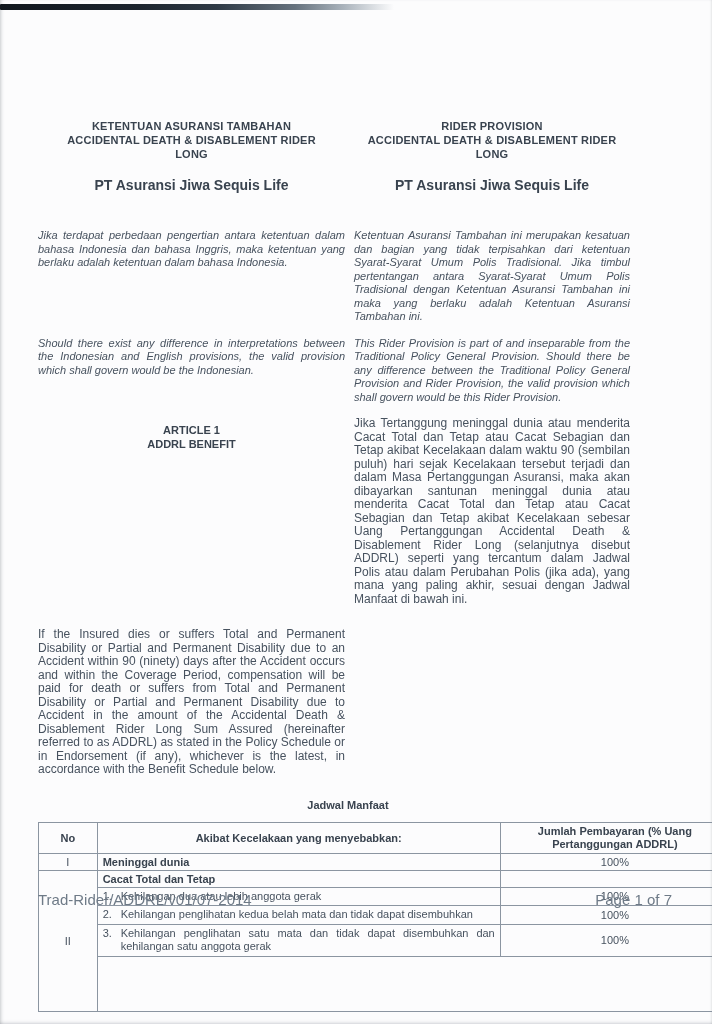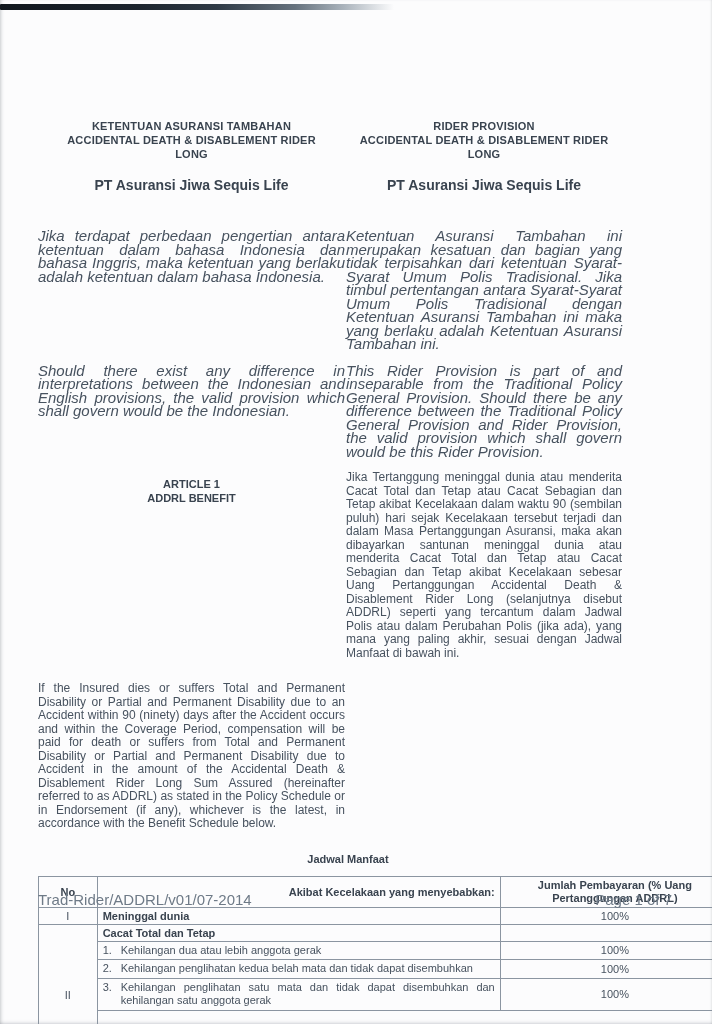--- a/index.html
+++ b/index.html
@@ -13,31 +13,31 @@
     box-shadow: inset 3px 0 4px -3px rgba(40,50,60,.35),
                 inset -2px 0 3px -2px rgba(40,50,60,.18),
                 inset 0 -3px 4px -3px rgba(40,50,60,.28);
   }
   .scan-bar{
     position:absolute;top:4px;left:0;width:394px;height:6px;
     background:linear-gradient(90deg,#10161d 0%,#1c242e 35%,#2e3945 55%,#66727e 75%,#a9b2bb 87%,rgba(255,255,255,0) 100%);
     border-radius:1px;
   }
   .content{position:absolute;top:119px;left:38px;width:636px;}
-  .cols{display:grid;grid-template-columns:307px 276px;column-gap:1px;}
+  .cols{display:grid;grid-template-columns:307px 276px;column-gap:9px;}
   .doc-title{
     font-size:11px;font-weight:bold;text-align:center;line-height:14px;
     color:#39434f;letter-spacing:.2px;margin-bottom:16px;
   }
   .company{
     font-size:14px;font-weight:bold;text-align:center;color:#39434f;
     margin-bottom:36px;
   }
   .para{
-    font-size:15px;font-style:italic;line-height:13.5px;text-align:justify;
+    font-size:11px;font-style:italic;line-height:13.5px;text-align:justify;
     margin:0 0 13px 0;
   }
   .section-head{
     font-size:11px;font-weight:bold;text-align:center;line-height:14px;
     color:#39434f;margin-top:6px;margin-bottom:19px;
   }
   .section-body{
     font-size:12px;line-height:13.5px;text-align:justify;
     margin:0 0 22px 0;
   }
@@ -49,21 +49,21 @@
   table.benefit{
     width:692px;border-collapse:collapse;
     border:1.5px solid #7e8a96;
     font-size:11px;color:#47525f;
   }
   table.benefit th, table.benefit td{
     border:1px solid #8b95a1;
     padding:2px 5px;vertical-align:middle;
   }
   th.h-no{width:43px;text-align:center;font-weight:bold;color:#39434f;}
-  th.h-cause{width:360px;text-align:right;font-weight:bold;color:#39434f;}
+  th.h-cause{width:360px;text-align:center;font-weight:bold;color:#39434f;}
   th.h-pay{width:200px;text-align:center;font-weight:bold;color:#39434f;line-height:13px;}
   td.c-no{text-align:center;}
   td.c-no-span{text-align:center;vertical-align:top;padding-top:2px;}
   td.c-desc-bold{font-weight:bold;color:#39434f;}
   td.c-val{text-align:center;}
   .subdesc{display:flex;}
   .subdesc .num{flex:0 0 18px;}
   .subdesc .txt{flex:1;text-align:justify;line-height:13.5px;}
   td.tail{height:50px;}
   .footer{

